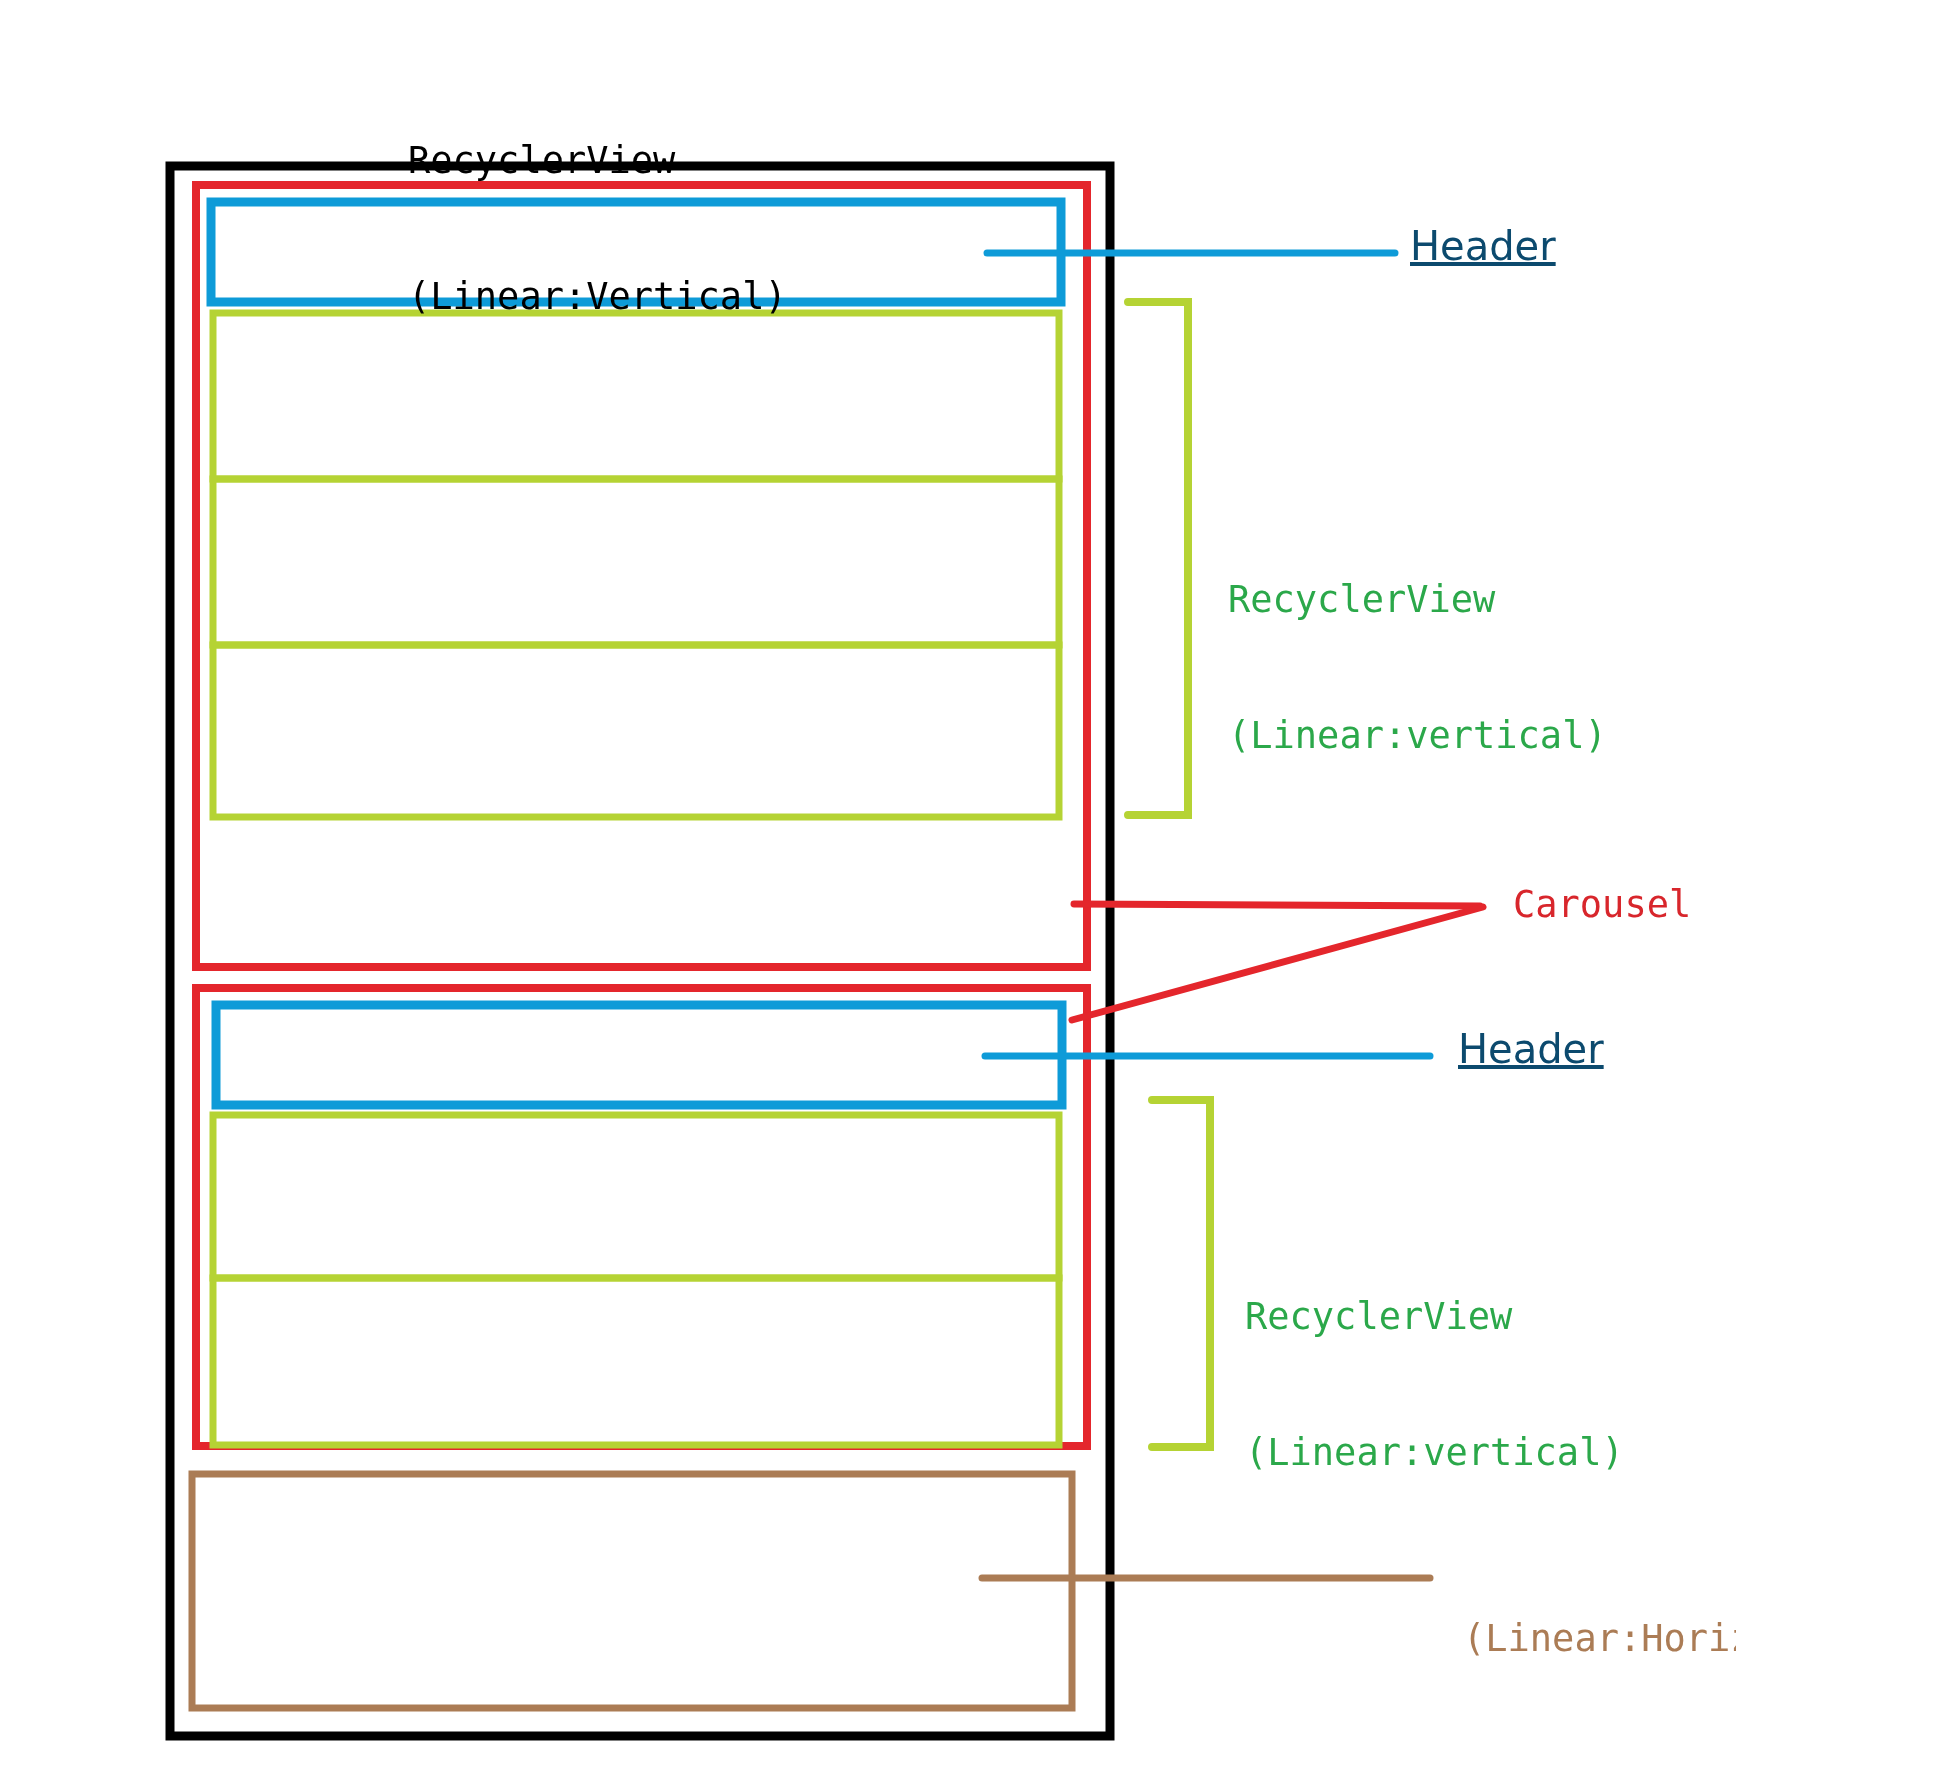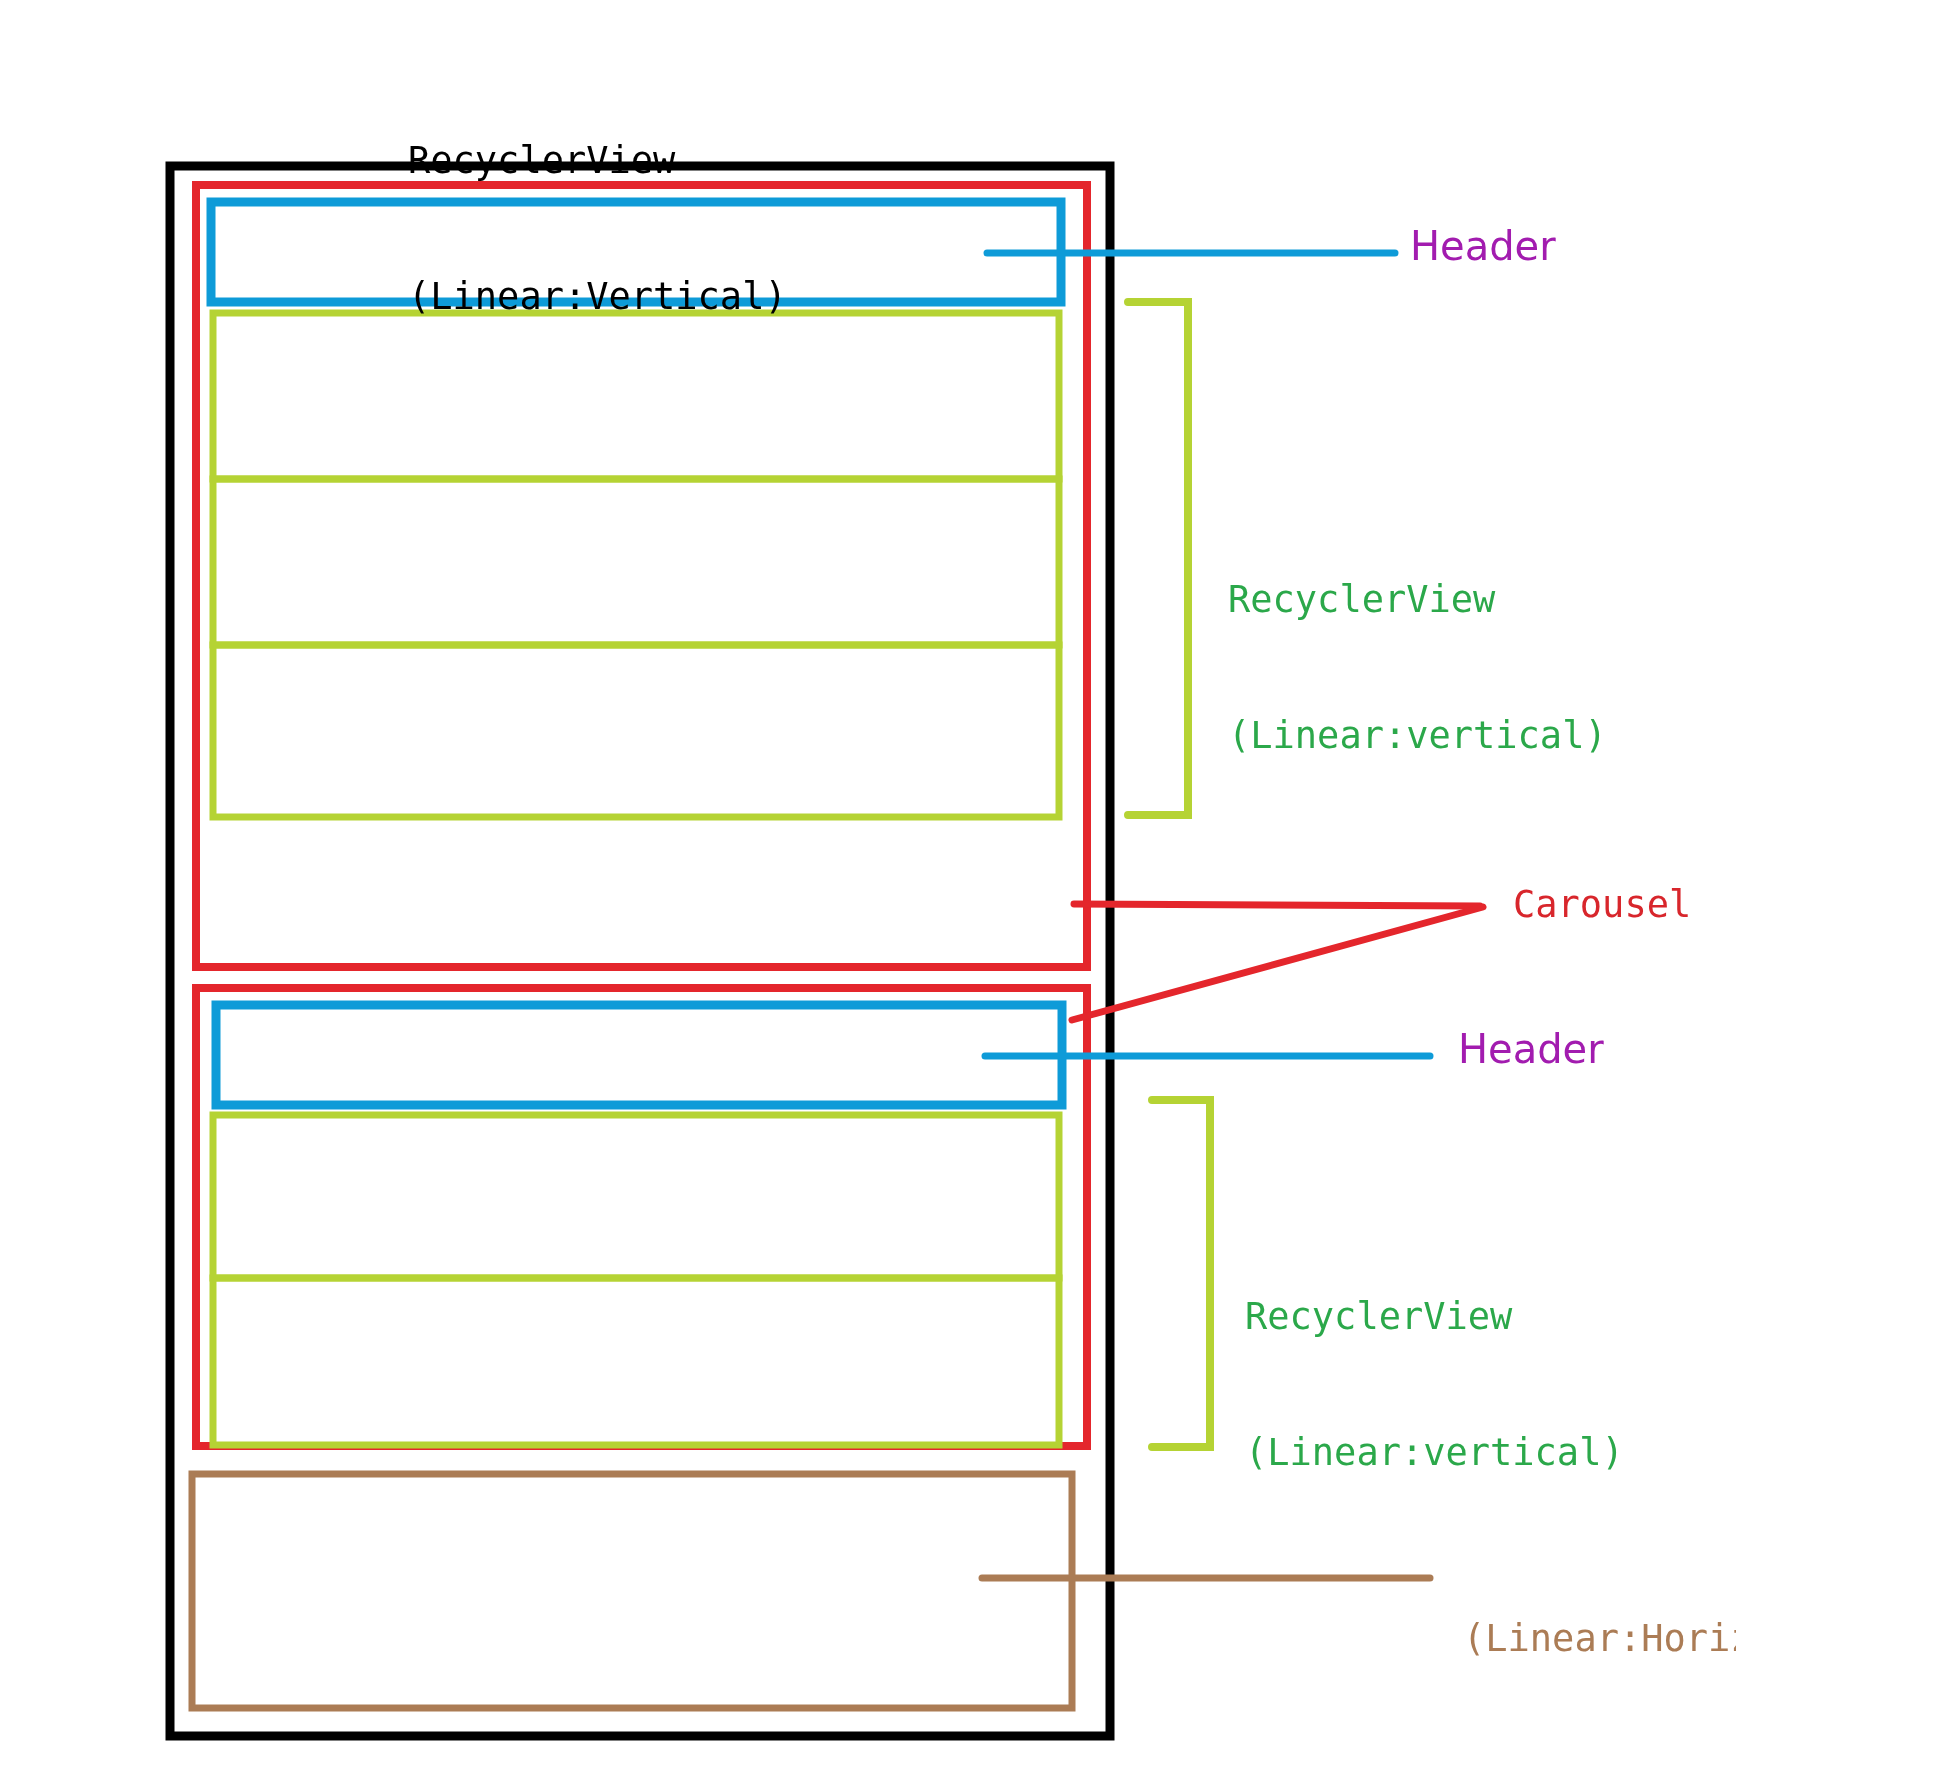--- a/index.html
+++ b/index.html
@@ -31,21 +31,22 @@
     font-family: "DejaVu Sans Mono", monospace;
   }
   .label-mono-title {
     font-size: 37px;
     color: #000000;
     letter-spacing: 0px;
   }
   .label-header {
     font-family: "DejaVu Sans", sans-serif;
     font-size: 40px;
-    color: #a21caf;
+    color: #0c4a6e;
+    text-decoration: underline;
   }
   .label-green {
     font-size: 37px;
     color: #2ba84a;
   }
   .label-red {
     font-size: 37px;
     color: #d8262c;
   }
   .label-brown {

